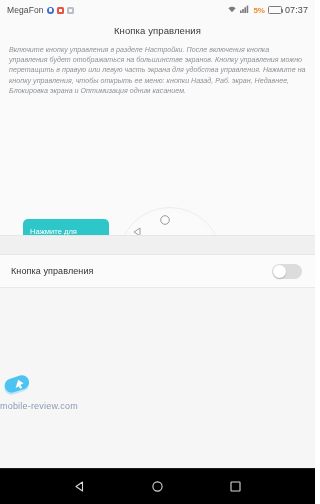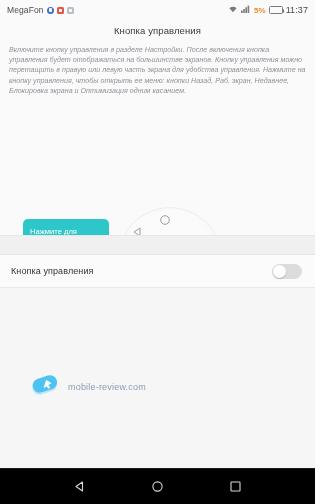--- a/index.html
+++ b/index.html
@@ -223,23 +223,22 @@
   .filler {
     flex: 1 1 auto;
     background: #f6f6f6;
     position: relative;
   }
   .watermark {
     position: absolute;
     left: 0; right: 0;
     top: 85px;
     display: flex;
-    flex-direction: row;
-    align-items: center;
-    padding-left: 28px;
+    flex-direction: column;
+    align-items: flex-start;
   }
   .wm-logo {
     width: 34px;
     height: 26px;
     margin-right: 6px;
   }
   .wm-text {
     margin-top: 2px;
     font-size: 9px;
     color: #8a9bb5;
@@ -288,21 +287,21 @@
       <span>
         <svg width="10" height="8" viewBox="0 0 10 8">
           <rect x="0" y="5.5" width="1.6" height="2.5" fill="#7b7b7b"></rect>
           <rect x="2.2" y="4" width="1.6" height="4" fill="#7b7b7b"></rect>
           <rect x="4.4" y="2.3" width="1.6" height="5.7" fill="#7b7b7b"></rect>
           <rect x="6.6" y="0.6" width="1.6" height="7.4" fill="#7b7b7b"></rect>
         </svg>
       </span>
       <span class="batt-pct">5%</span>
       <span class="batt-shell"></span>
-      <span class="clock">11:37</span>
+      <span class="clock">07:37</span>
     </div>
   </div>
 
   <div class="titlebar">
     <span class="title">Кнопка управления</span>
   </div>
 
   <div class="desc-wrap">
     <div class="desc">Включите кнопку управления в разделе Настройки. После включения кнопка управления будет отображаться на большинстве экранов. Кнопку управления можно перетащить в правую или левую часть экрана для удобства управления. Нажмите на кнопку управления, чтобы открыть ее меню: кнопки Назад, Раб. экран, Недавнее, Блокировка экрана и Оптимизация одним касанием.</div>
   </div>

